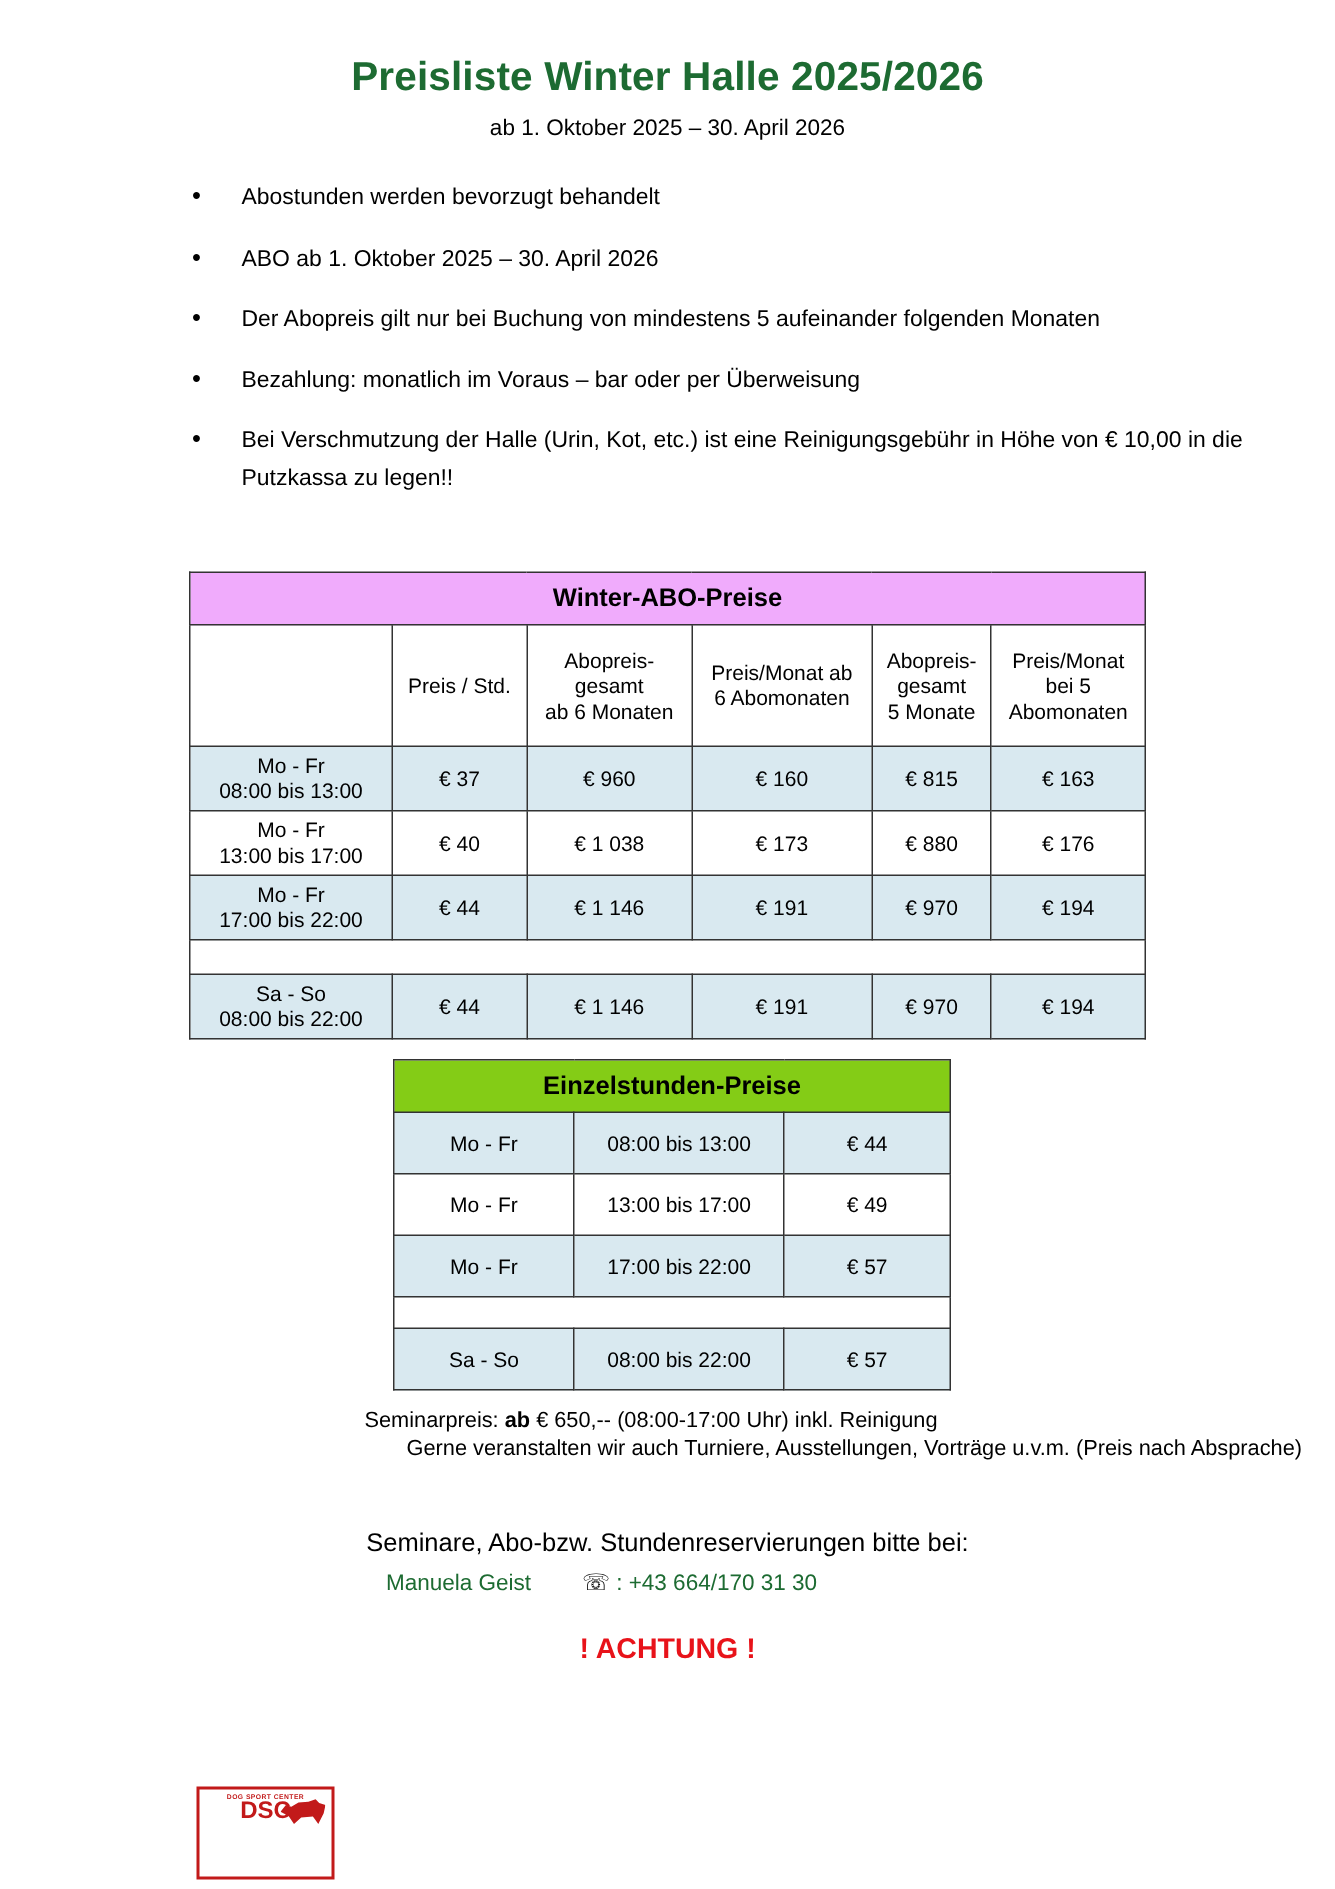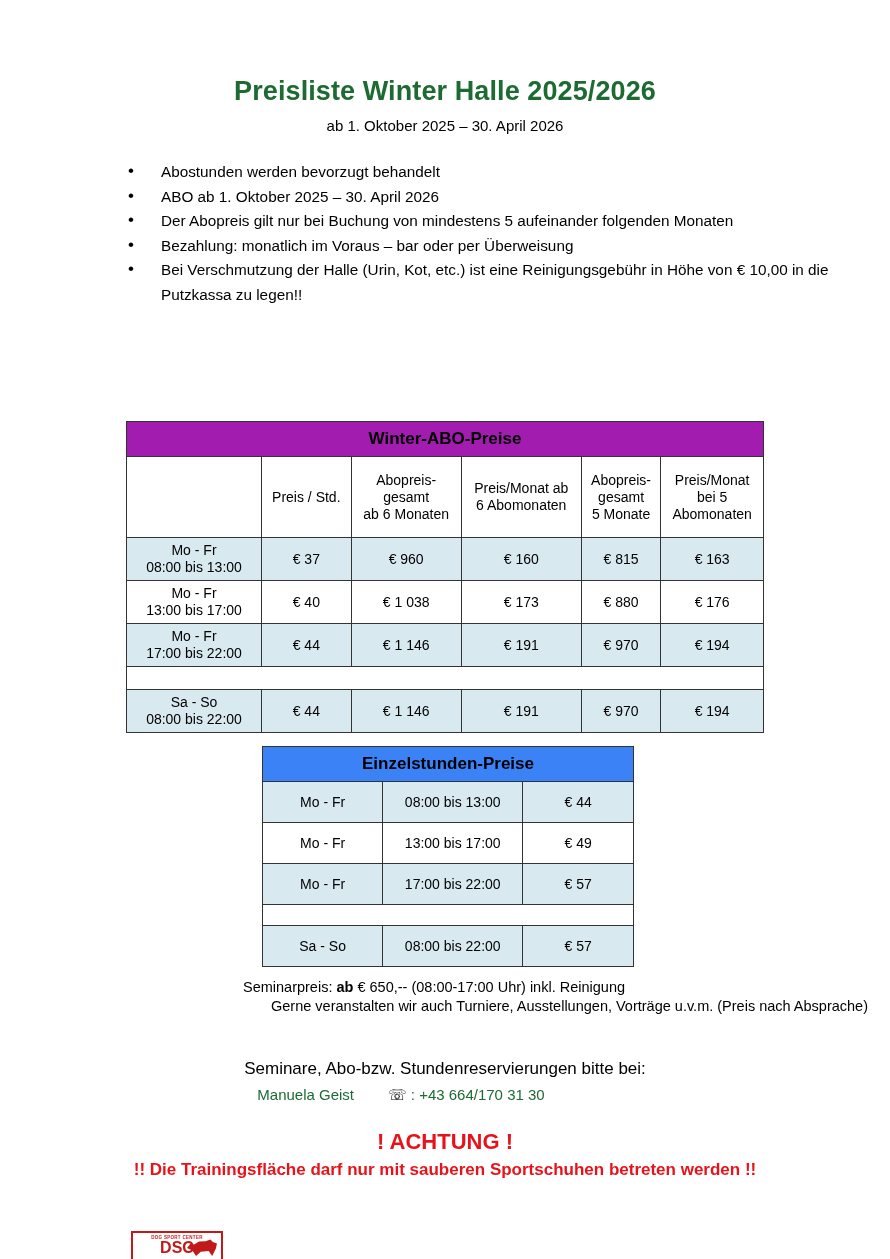--- a/index.html
+++ b/index.html
@@ -21,41 +21,42 @@
     height: 1259px;
     box-sizing: border-box;
   }
 
   
   .title {
     text-align: center;
     color: #1d6b32;
     font-size: 27px;
     font-weight: bold;
-    margin-top: 76px;
+    margin-top: 36px;
     letter-spacing: 0.1px;
   }
   .subtitle {
     text-align: center;
     font-size: 15px;
     margin-top: 10px;
   }
 
   
   .bullets {
     margin: 26px 0 0 0;
     padding: 0 0 0 128px;
     list-style: none;
     font-size: 15.3px;
     line-height: 24.5px;
   }
   .bullets li {
     position: relative;
     padding-left: 33px;
     margin-bottom: 0px;
+    margin-top: 16px;
   }
   .bullets li::before {
     content: "\2022";
     position: absolute;
     left: 0;
     top: -1px;
     font-size: 17px;
   }
 
   
@@ -69,21 +70,21 @@
     top: 345px;
     width: 638px;
   }
   .tbl-abo th, .tbl-abo td {
     border: 1px solid #333333;
     text-align: center;
     vertical-align: middle;
     padding: 2px 3px;
   }
   .tbl-abo .hdr-main {
-    background: #a21caf;
+    background: #f0abfc;
     font-size: 17px;
     font-weight: bold;
     height: 30px;
   }
   .tbl-abo .hdr-col {
     background: #ffffff;
     font-weight: normal;
     font-size: 14px;
     height: 76px;
     line-height: 17px;
@@ -117,21 +118,21 @@
     width: 372px;
   }
   .tbl-single th, .tbl-single td {
     border: 1px solid #333333;
     text-align: center;
     vertical-align: middle;
     padding: 2px 4px;
     height: 36px;
   }
   .tbl-single .hdr-main {
-    background: #3b82f6;
+    background: #84cc16;
     font-size: 17px;
     font-weight: bold;
     height: 30px;
   }
   .tbl-single tr.shade td { background: #d9e9f0; }
   .tbl-single tr.plain td { background: #ffffff; }
   .tbl-single tr.spacer td {
     background: #ffffff;
     height: 16px;
   }
@@ -178,21 +179,21 @@
   .contact-details .phone-num { color: #1d6b32; }
 
   .attention {
     position: absolute;
     left: 0;
     top: 1053px;
     width: 890px;
     text-align: center;
     color: #e8131a;
     font-weight: bold;
-    font-size: 22px;
+    font-size: 19px;
   }
   .attention-sub {
     position: absolute;
     left: 0;
     top: 1084px;
     width: 890px;
     text-align: center;
     color: #e8131a;
     font-weight: bold;
     font-size: 17px;
@@ -366,21 +367,20 @@
     <div class="note-1"><span>Seminarpreis: </span><b>ab</b><span> € 650,-- (08:00-17:00 Uhr) inkl. Reinigung</span></div>
     <div class="note-2">Gerne veranstalten wir auch Turniere, Ausstellungen, Vorträge u.v.m. (Preis nach Absprache)</div>
   </div>
 
   <div class="contact-line">Seminare, Abo-bzw. Stundenreservierungen bitte bei:</div>
   <div class="contact-details">
     <span>Manuela Geist</span><span class="phone-icon">☏</span><span class="phone-num">: +43 664/170 31 30</span>
   </div>
 
   <div class="attention">! ACHTUNG !</div>
-  <div class="attention-sub">!! Die Trainingsfläche darf nur mit sauberen Sportschuhen betreten werden !!</div>
 
   <div class="bottom">
     <div class="logo">
       <div class="dog"></div>
       <div class="l1">DOG SPORT CENTER</div>
       <div class="l2">DSC</div>
 
     </div>
 
   </div>

